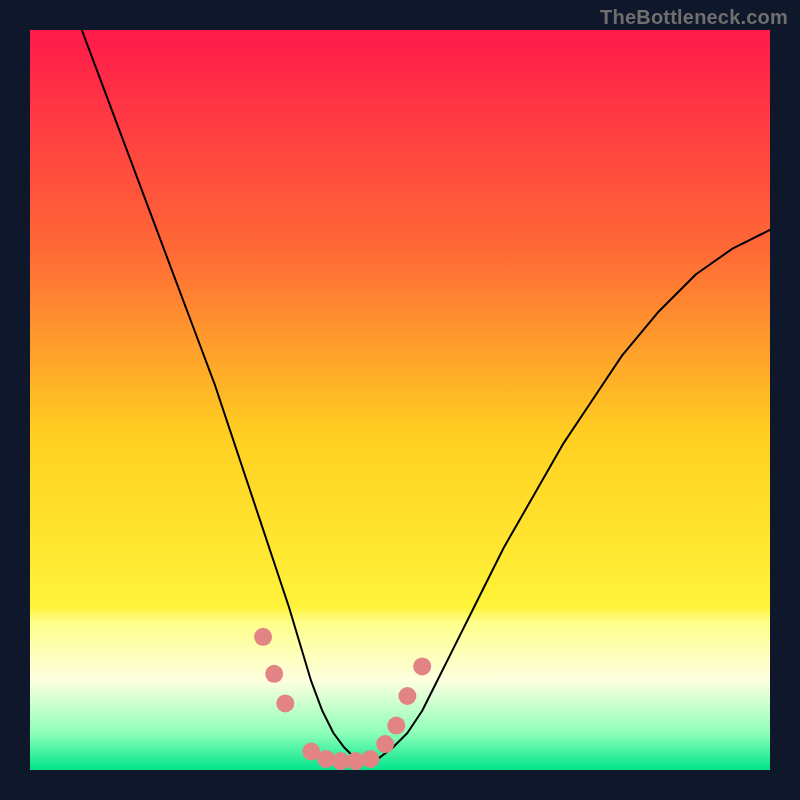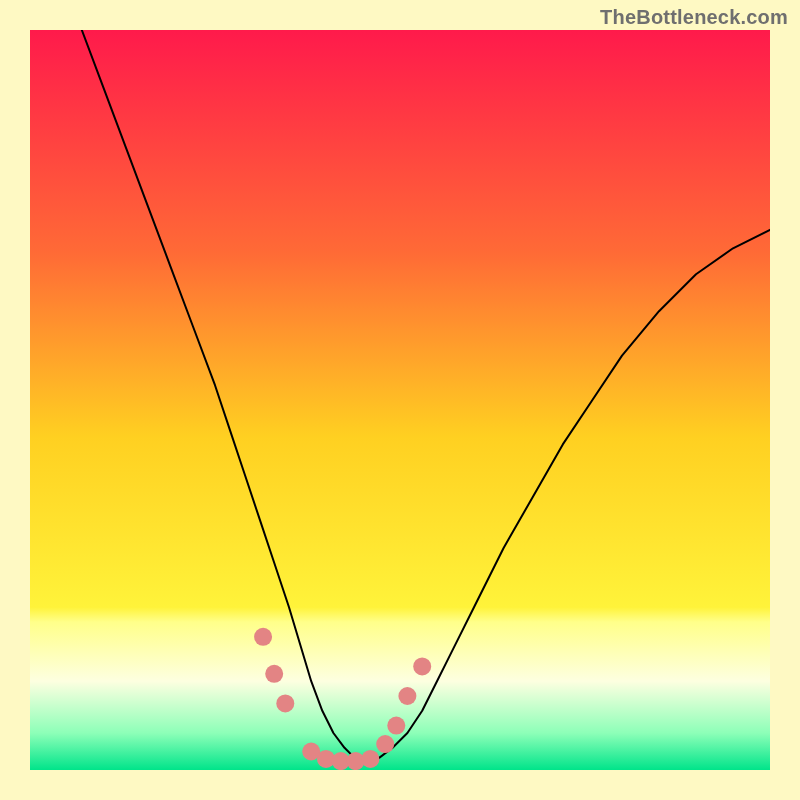--- a/index.html
+++ b/index.html
@@ -8,21 +8,21 @@
     width: 800px;
     height: 800px;
     background: #000;
     font-family: Arial, Helvetica, sans-serif;
     overflow: hidden;
   }
   .stage {
     position: relative;
     width: 800px;
     height: 800px;
-    background: #fef9c3;
+    background: #0f172a;
   }
   .plot-area {
     position: absolute;
     left: 30px;
     top: 30px;
     width: 740px;
     height: 740px;
     
   }
   svg.plot {

